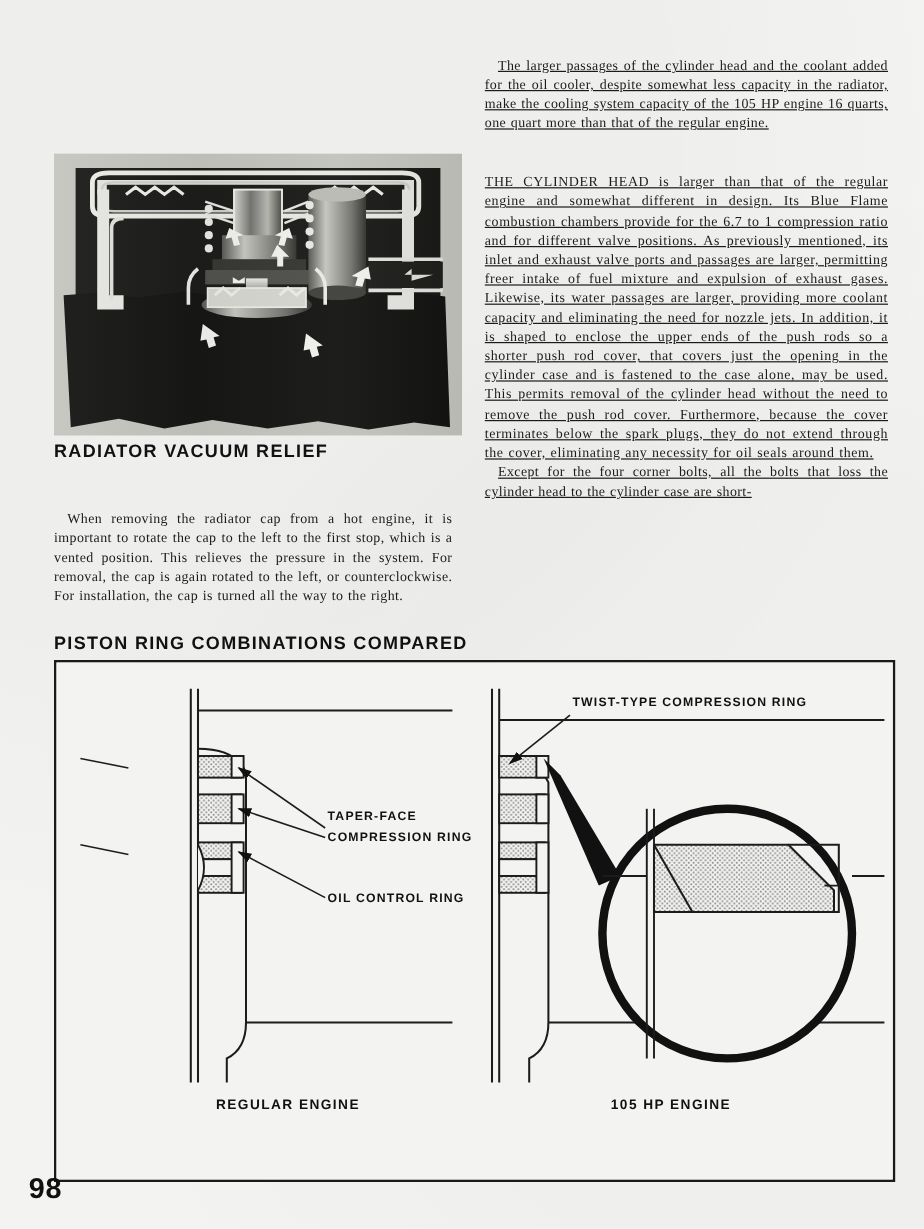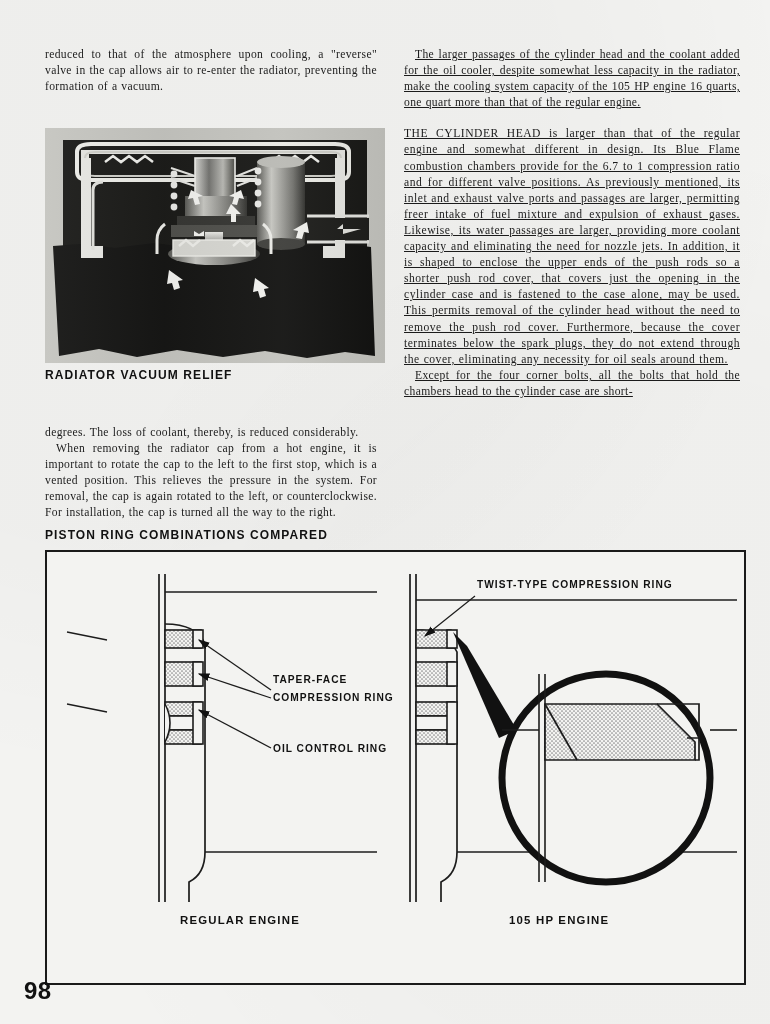--- a/index.html
+++ b/index.html
@@ -31,33 +31,33 @@
     width: 332px;
     font-size: 11.6px;
     line-height: 16.1px;
     color: #1b1b1b;
     text-align: justify;
     letter-spacing: 0.35px;
     word-spacing: 0.6px;
   }
   .col p { margin: 0; }
   .col p.ind { text-indent: 11px; }
-  .col p.gap { margin-top: 15px; }
+  .col p.gap { margin-top: 33px; }
   #col-left-top  { left: 45px; top: 47px; }
   #col-left-bot  { left: 45px; top: 425px; }
   #col-right     { left: 404px; top: 47px; width: 336px; text-decoration: underline; }
 
   .smallcaps-lead { letter-spacing: 0.5px; }
 
   
   .caption {
     position: absolute;
     font-family: "Liberation Sans", "DejaVu Sans", sans-serif;
     font-weight: bold;
-    font-size: 12px;
+    font-size: 15px;
     letter-spacing: 1.1px;
     color: #111;
   }
   #cap-radiator { left: 45px; top: 368px; }
   #cap-piston   { left: 45px; top: 528px; }
 
   
   #photo-wrap {
     position: absolute;
     left: 45px;
@@ -108,21 +108,20 @@
     color: #111;
     letter-spacing: 0.5px;
   }
 </style>
 </head>
 <body>
 
 <div id="page">
 
   <div class="col" id="col-left-top">
-    <p>reduced to that of the atmosphere upon cooling, a "reverse" valve in the cap allows air to re-enter the radiator, preventing the formation of a vacuum.</p>
   </div>
 
   <div id="photo-wrap">
     <svg width="340" height="235" viewBox="0 0 340 235" xmlns="http://www.w3.org/2000/svg">
       <defs>
         <linearGradient id="metalV" x1="0" y1="0" x2="0" y2="1">
           <stop offset="0" stop-color="#eeeeea"></stop>
           <stop offset="0.45" stop-color="#9d9d99"></stop>
           <stop offset="1" stop-color="#3c3c3a"></stop>
         </linearGradient>
@@ -212,28 +211,27 @@
         <g opacity="0.10">
           <rect x="0" y="0" width="340" height="235" fill="url(#metalH)"></rect>
         </g>
       </g>
     </svg>
   </div>
 
   <div class="caption" id="cap-radiator">RADIATOR VACUUM RELIEF</div>
 
   <div class="col" id="col-left-bot">
-    <p>degrees.  The loss of coolant, thereby, is reduced considerably.</p>
     <p class="ind">When removing the radiator cap from a hot engine, it is important to rotate the cap to the left to the first stop, which is a vented position.  This relieves the pressure in the system.  For removal, the cap is again rotated to the left, or counterclockwise.  For installation, the cap is turned all the way to the right.</p>
   </div>
 
   <div class="col" id="col-right">
     <p class="ind">The larger passages of the cylinder head and the coolant added for the oil cooler, despite somewhat less capacity in the radiator, make the cooling system capacity of the 105 HP engine 16 quarts, one quart more than that of the regular engine.</p>
     <p class="gap smallcaps-lead">THE CYLINDER HEAD is larger than that of the regular engine and somewhat different in design.  Its Blue Flame combustion chambers provide for the 6.7 to 1 compression ratio and for different valve positions.  As previously mentioned, its inlet and exhaust valve ports and passages are larger, permitting freer intake of fuel mixture and expulsion of exhaust gases.  Likewise, its water passages are larger, providing more coolant capacity and eliminating the need for nozzle jets.  In addition, it is shaped to enclose the upper ends of the push rods so a shorter push rod cover, that covers just the opening in the cylinder case and is fastened to the case alone, may be used.  This permits removal of the cylinder head without the need to remove the push rod cover.  Furthermore, because the cover terminates below the spark plugs, they do not extend through the cover, eliminating any necessity for oil seals around them.</p>
-    <p class="ind">Except for the four corner bolts, all the bolts that hold the chambers head to the cylinder case are short-</p>
+    <p class="ind">Except for the four corner bolts, all the bolts that loss the cylinder head to the cylinder case are short-</p>
   </div>
 
   <div class="caption" id="cap-piston">PISTON RING COMBINATIONS COMPARED</div>
 
   <div id="figure-box">
     <svg width="697" height="431" viewBox="0 0 697 431" xmlns="http://www.w3.org/2000/svg">
       <defs>
         <pattern id="hatch" width="4" height="4" patternUnits="userSpaceOnUse">
           <rect width="4" height="4" fill="#f3f3f1"></rect>
           <circle cx="1" cy="1" r="0.85" fill="#8b8b8b"></circle>

